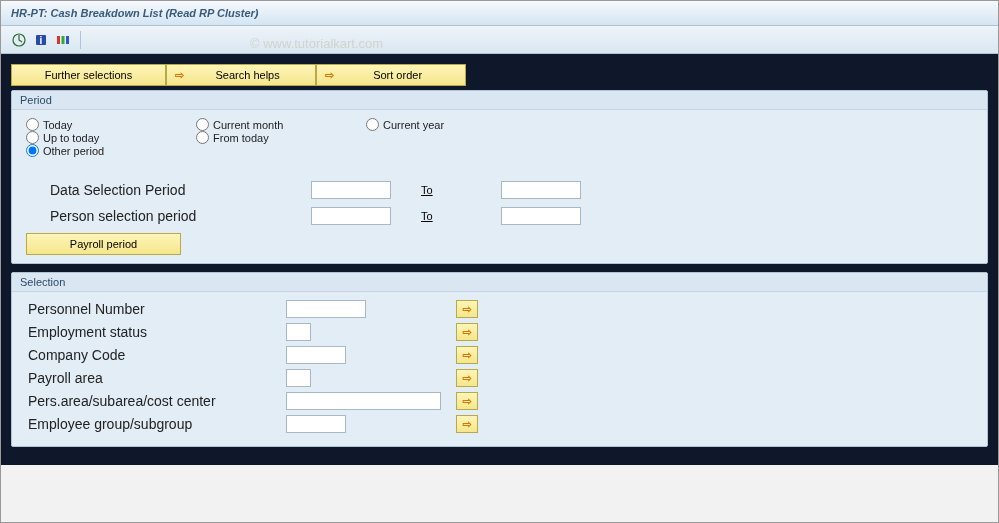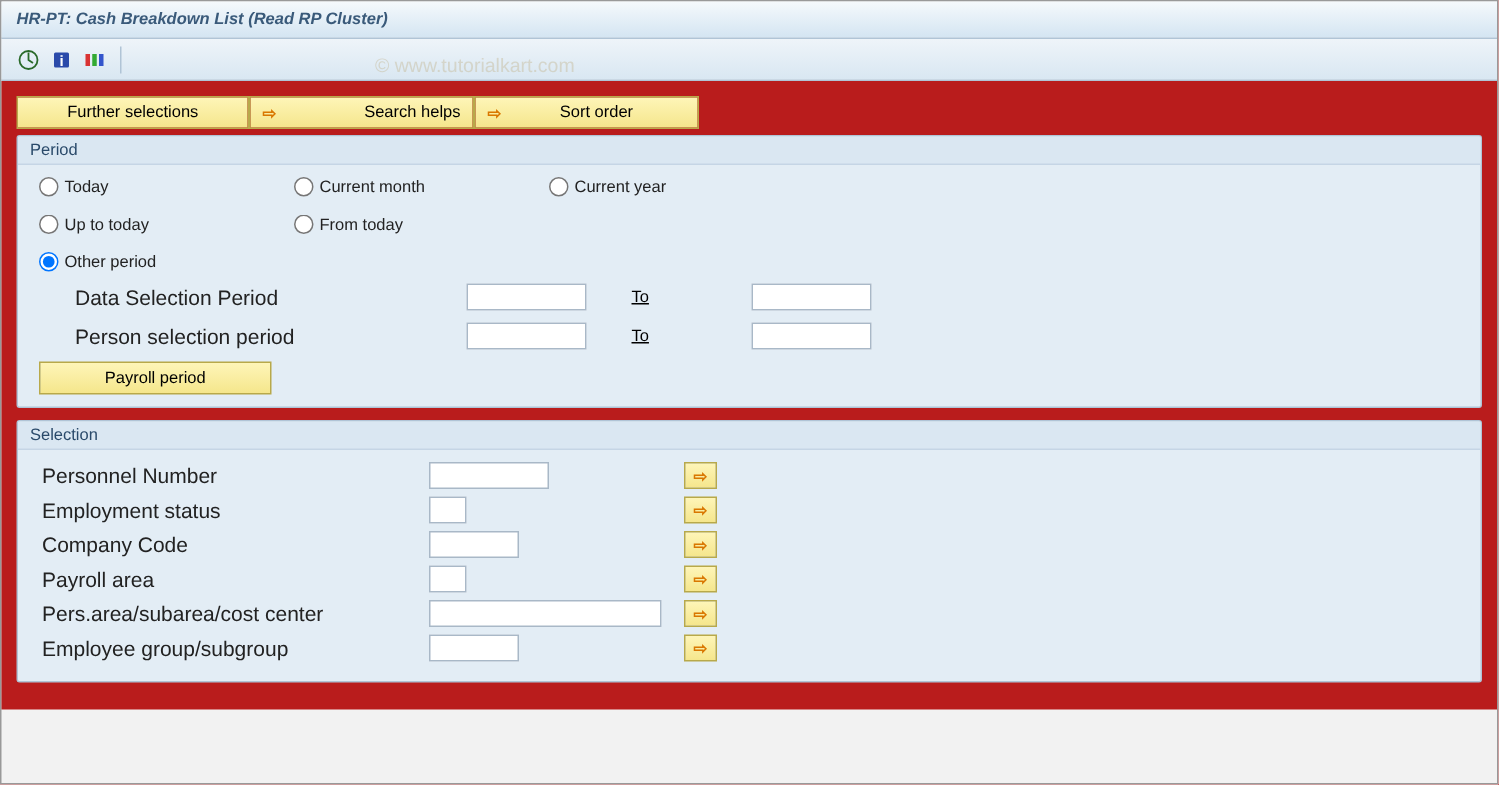--- a/index.html
+++ b/index.html
@@ -44,21 +44,21 @@
     .toolbar-icon {
       width: 16px;
       height: 16px;
       display: inline-flex;
       align-items: center;
       justify-content: center;
       cursor: pointer;
     }
     .content {
       padding: 10px;
-      background: #b91c1c;
+      background: #0f172a;
     }
     .button-row {
       display: flex;
       gap: 0;
       margin-bottom: 4px;
     }
     .sap-button {
       background: linear-gradient(to bottom, #fef5b8, #f5e68c);
       border: 1px solid #b8a94a;
       padding: 3px 8px;
@@ -92,22 +92,22 @@
       color: #2a4a6a;
       border-bottom: 1px solid #c5d5e5;
       background: #dae7f2;
     }
     .groupbox-body {
       padding: 8px 14px;
     }
     .radio-grid {
       display: grid;
       grid-template-columns: 170px 170px 170px;
-      row-gap: 12px;
-      margin-bottom: 6px;
+      row-gap: 0;
+      margin-bottom: 22px;
     }
     .radio-item {
       display: flex;
       align-items: center;
       gap: 4px;
     }
     .radio-item input[type="radio"] {
       margin: 0;
     }
     .radio-item label {
@@ -234,21 +234,21 @@
   <div class="watermark"><span class="copy">© www.tutorialkart.com</span></div>
 
   <div class="content">
 
     <div class="button-row">
       <button class="sap-button wide">
         <span>Further selections</span>
       </button>
       <button class="sap-button medium">
         <span class="arrow-icon">⇨</span>
-        <span style="flex:1;text-align:right">Search helps</span>
+        <span style="flex:1;text-align:center">Search helps</span>
       </button>
       <button class="sap-button medium">
         <span class="arrow-icon">⇨</span>
         <span style="flex:1;text-align:center">Sort order</span>
       </button>
     </div>
 
     <div class="groupbox">
       <div class="groupbox-title">Period</div>
       <div class="groupbox-body">

